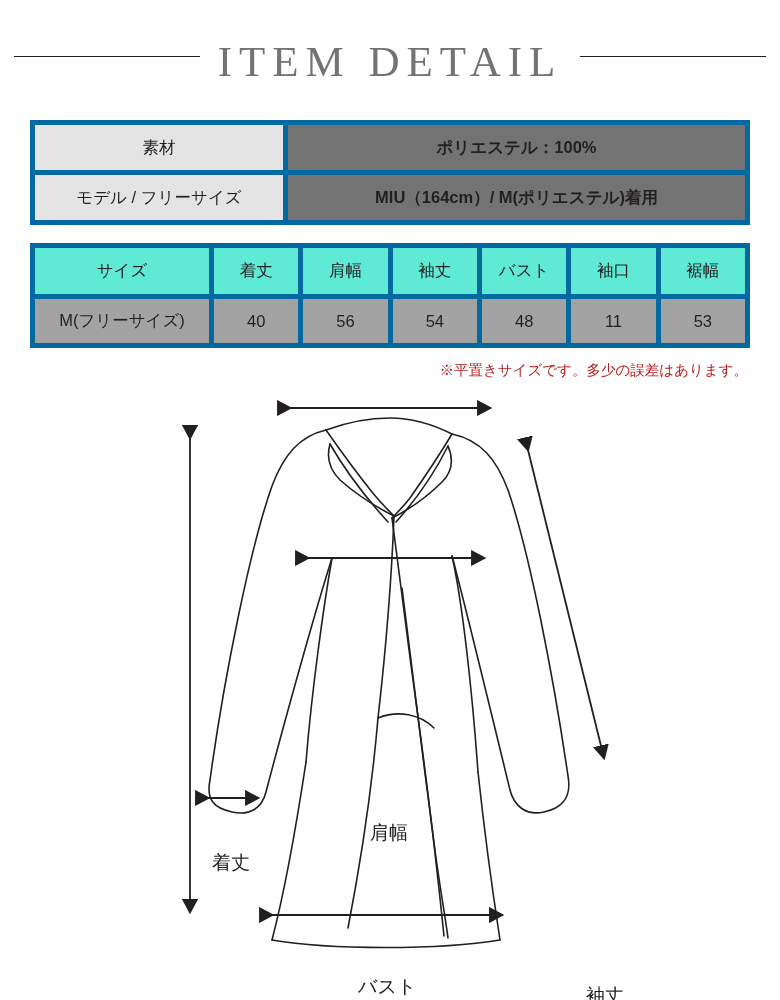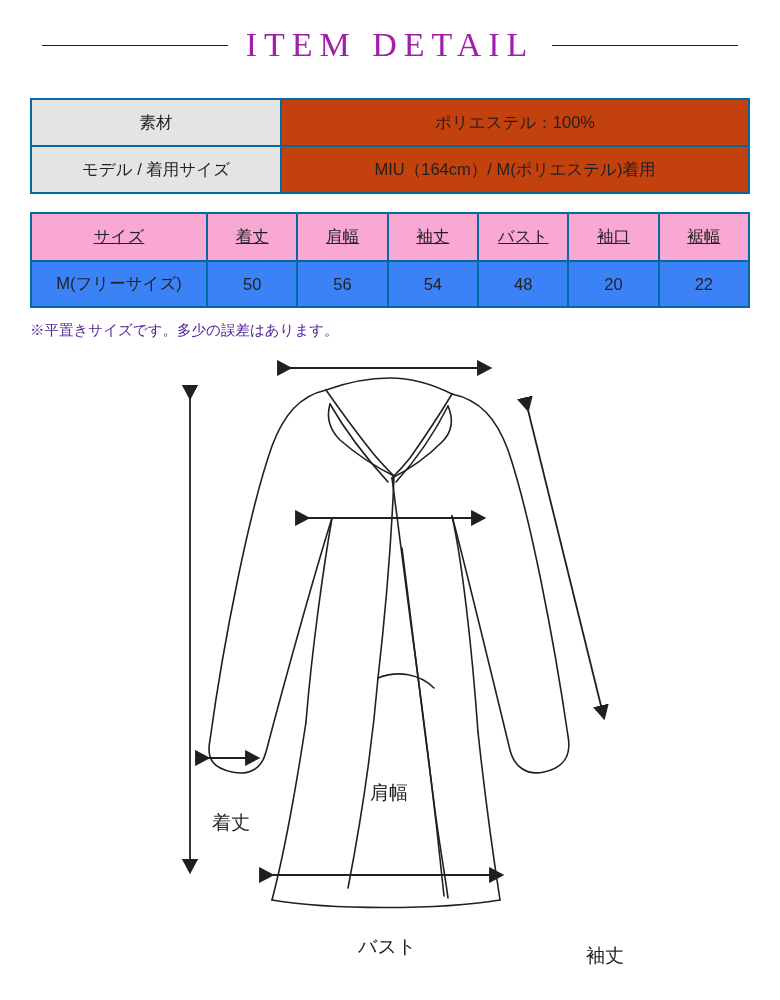--- a/index.html
+++ b/index.html
@@ -25,80 +25,81 @@
     padding: 0 10px;
   }
   .title-rule {
     height: 1px;
     background: #231f20;
     flex: 1 1 auto;
     max-width: 186px;
   }
   .title-text {
     font-family: "Liberation Serif", serif;
-    font-size: 34px;
+    font-size: 43px;
     letter-spacing: 7px;
     white-space: nowrap;
     padding: 0 18px;
-    color: #a21caf;
+    color: #737373;
+    margin-top: 11px;
   }
 
   
   .tables-wrap {
     padding: 0 30px;
     margin-top: 34px;
   }
   table {
     border-collapse: collapse;
     width: 720px;
     table-layout: fixed;
   }
   table td, table th {
-    border: 2px solid #0369a1;
+    border: 5px solid #0369a1;
     font-weight: normal;
     font-size: 16.5px;
     color: #231f20;
     text-align: center;
     padding: 0;
   }
   
   .tbl-material td {
     height: 45px;
   }
   .tbl-material .label-cell {
     background: #e4e4e4;
     width: 248px;
   }
   .tbl-material .value-cell {
-    background: #c2410c;
+    background: #737373;
+    font-weight: bold;
   }
 
   
   .tbl-size {
     margin-top: 18px;
   }
   .tbl-size th {
-    background: #f9a8d4;
+    background: #5eead4;
     height: 46px;
-    text-decoration: underline;
   }
   .tbl-size td {
     height: 44px;
-    background: #3b82f6;
+    background: #a3a3a3;
   }
   .tbl-size .first-col {
     width: 174px;
   }
 
   .note {
     width: 720px;
     margin: 13px auto 0;
-    text-align: left;
+    text-align: right;
     font-size: 14.5px;
-    color: #4c1d95;
+    color: #b91c1c;
     padding-right: 2px;
     box-sizing: border-box;
   }
 
   
   .diagram {
     position: relative;
     width: 780px;
     height: 600px;
     margin-top: 8px;
@@ -128,47 +129,47 @@
 
 <div class="tables-wrap">
 
   <table class="tbl-material">
     <tbody>
       <tr>
         <td class="label-cell">素材</td>
         <td class="value-cell">ポリエステル：100%</td>
       </tr>
       <tr>
-        <td class="label-cell">モデル / 着用サイズ</td>
+        <td class="label-cell">モデル / フリーサイズ</td>
         <td class="value-cell">MIU（164cm）/ M(ポリエステル)着用</td>
       </tr>
     </tbody>
   </table>
 
   <table class="tbl-size">
     <thead>
       <tr>
         <th class="first-col">サイズ</th>
         <th>着丈</th>
         <th>肩幅</th>
         <th>袖丈</th>
         <th>バスト</th>
         <th>袖口</th>
         <th>裾幅</th>
       </tr>
     </thead>
     <tbody>
       <tr>
         <td class="first-col">M(フリーサイズ)</td>
-        <td>50</td>
+        <td>40</td>
         <td>56</td>
         <td>54</td>
         <td>48</td>
-        <td>20</td>
-        <td>22</td>
+        <td>11</td>
+        <td>53</td>
       </tr>
     </tbody>
   </table>
 </div>
 
 <div class="note">※平置きサイズです。多少の誤差はあります。</div>
 
 <div class="diagram">
   <svg width="780" height="600" viewBox="0 0 780 600" xmlns="http://www.w3.org/2000/svg">
     <defs>

